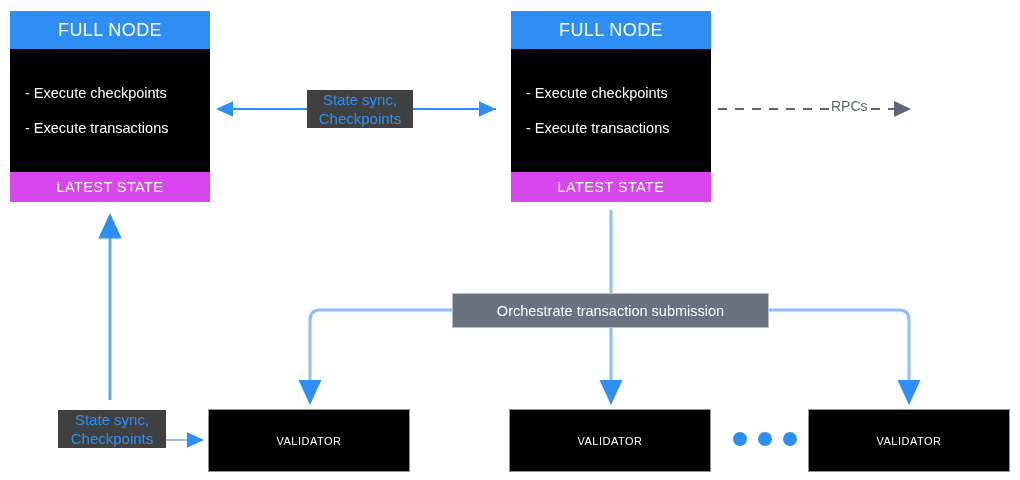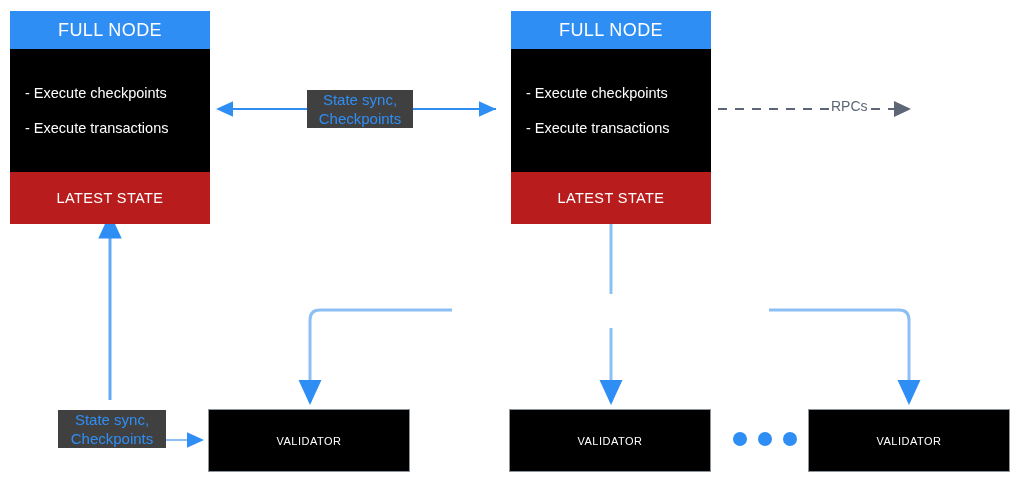--- a/index.html
+++ b/index.html
@@ -52,22 +52,22 @@
     flex-direction: column;
     justify-content: center;
     gap: 19px;
     padding-left: 15px;
     box-sizing: border-box;
   }
   .fn-body .line {
     white-space: nowrap;
   }
   .fn-footer {
-    height: 52px;
-    background: #b91c1c;
+    height: 30px;
+    background: #d946ef;
     color: #ffffff;
     font-size: 14.5px;
     letter-spacing: 0.4px;
     display: flex;
     align-items: center;
     justify-content: center;
   }
 
   
   .orchestrate {
@@ -228,20 +228,21 @@
     <div>Checkpoints</div>
   </div>
 
   <div class="rpc-label">RPCs</div>
 
   <div class="edge-label" id="label-state-sync-bottom">
     <div>State sync,</div>
     <div>Checkpoints</div>
   </div>
 
+  <div class="orchestrate">Orchestrate transaction submission</div>
 
   <div class="validator" id="validator-left" style="left:208px; top:409px;">
     <span>VALIDATOR</span>
   </div>
 
   <div class="validator" id="validator-middle" style="left:509px; top:409px;">
     <span>VALIDATOR</span>
   </div>
 
   <div class="validator" id="validator-right" style="left:808px; top:409px;">

